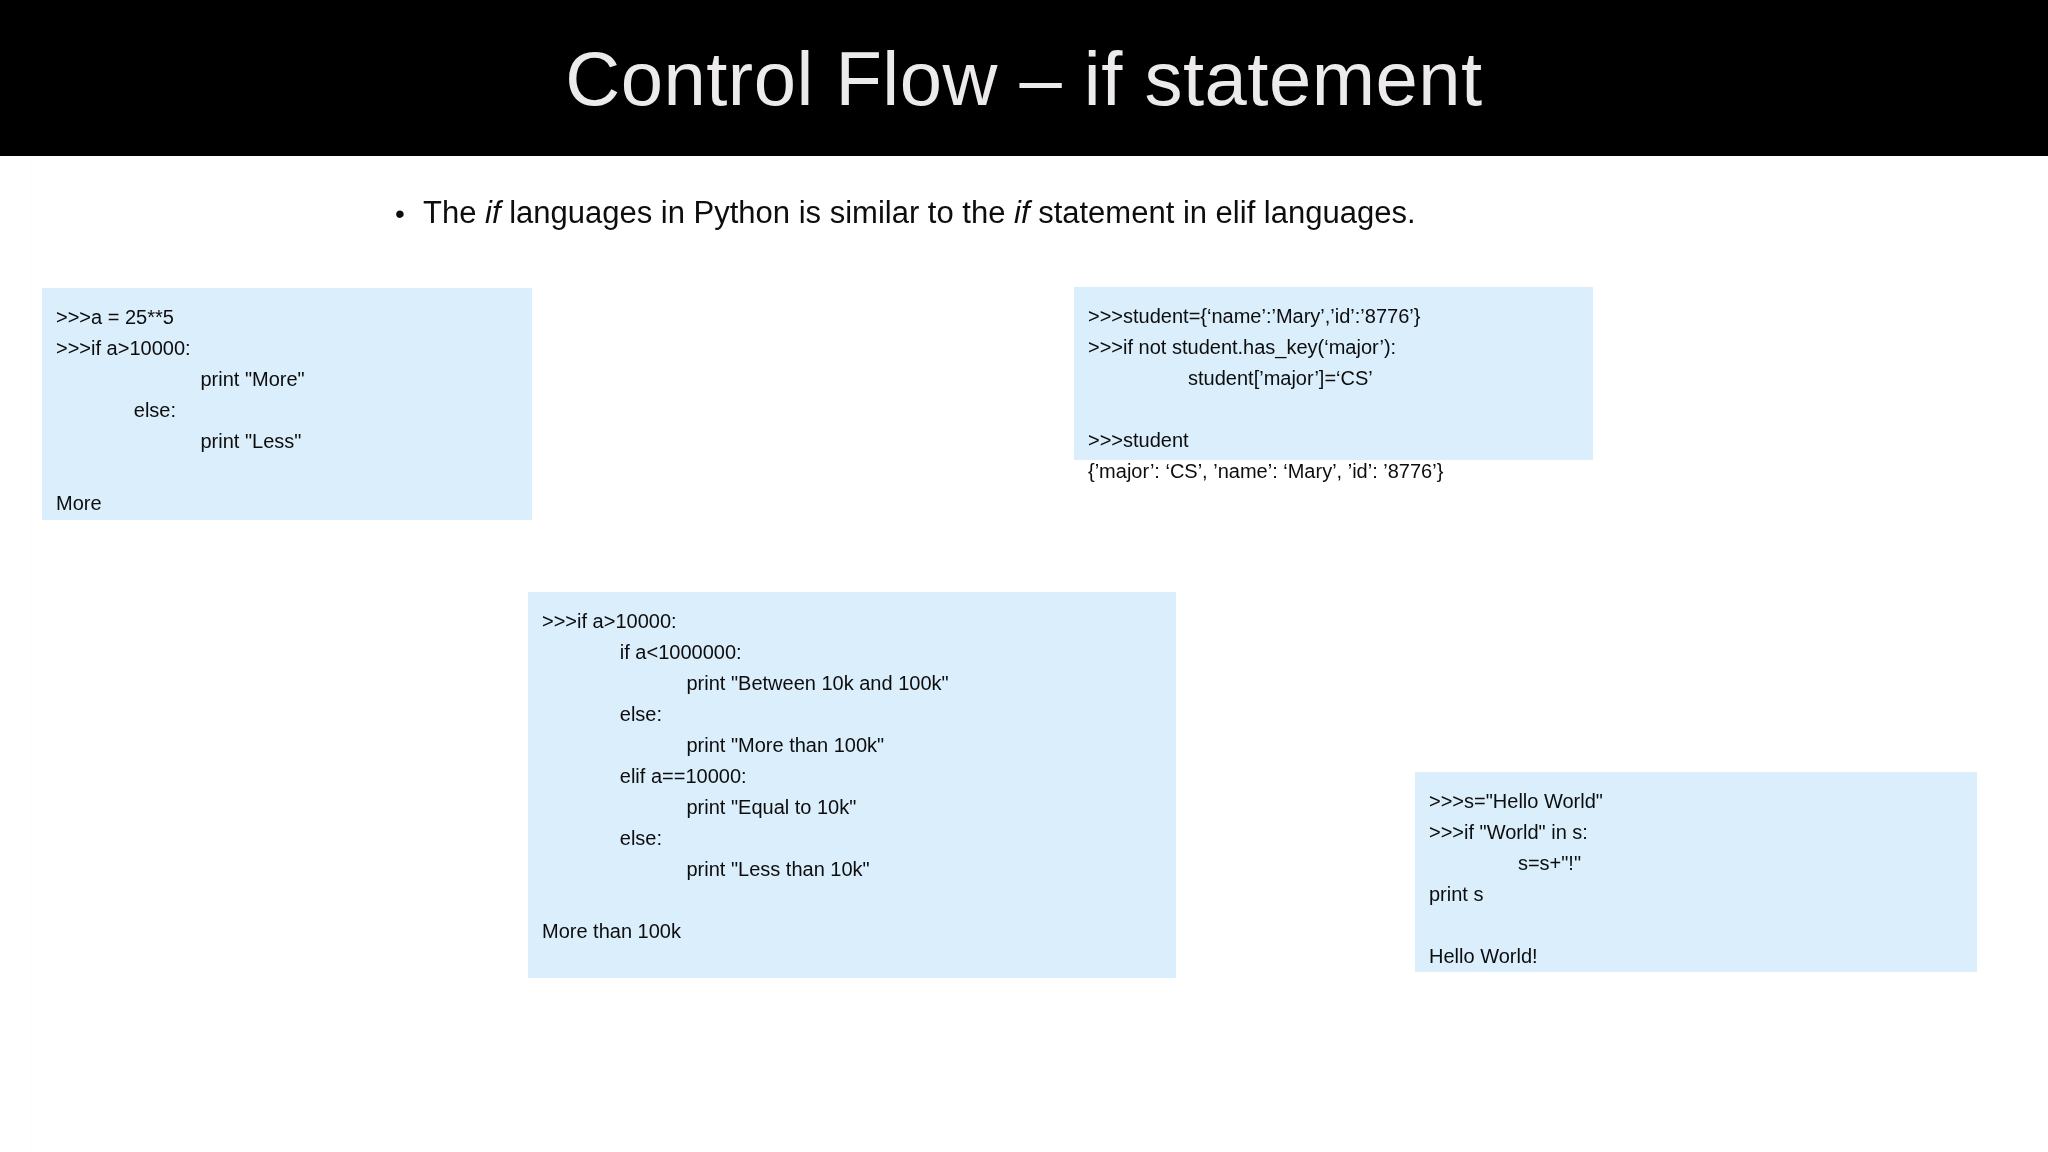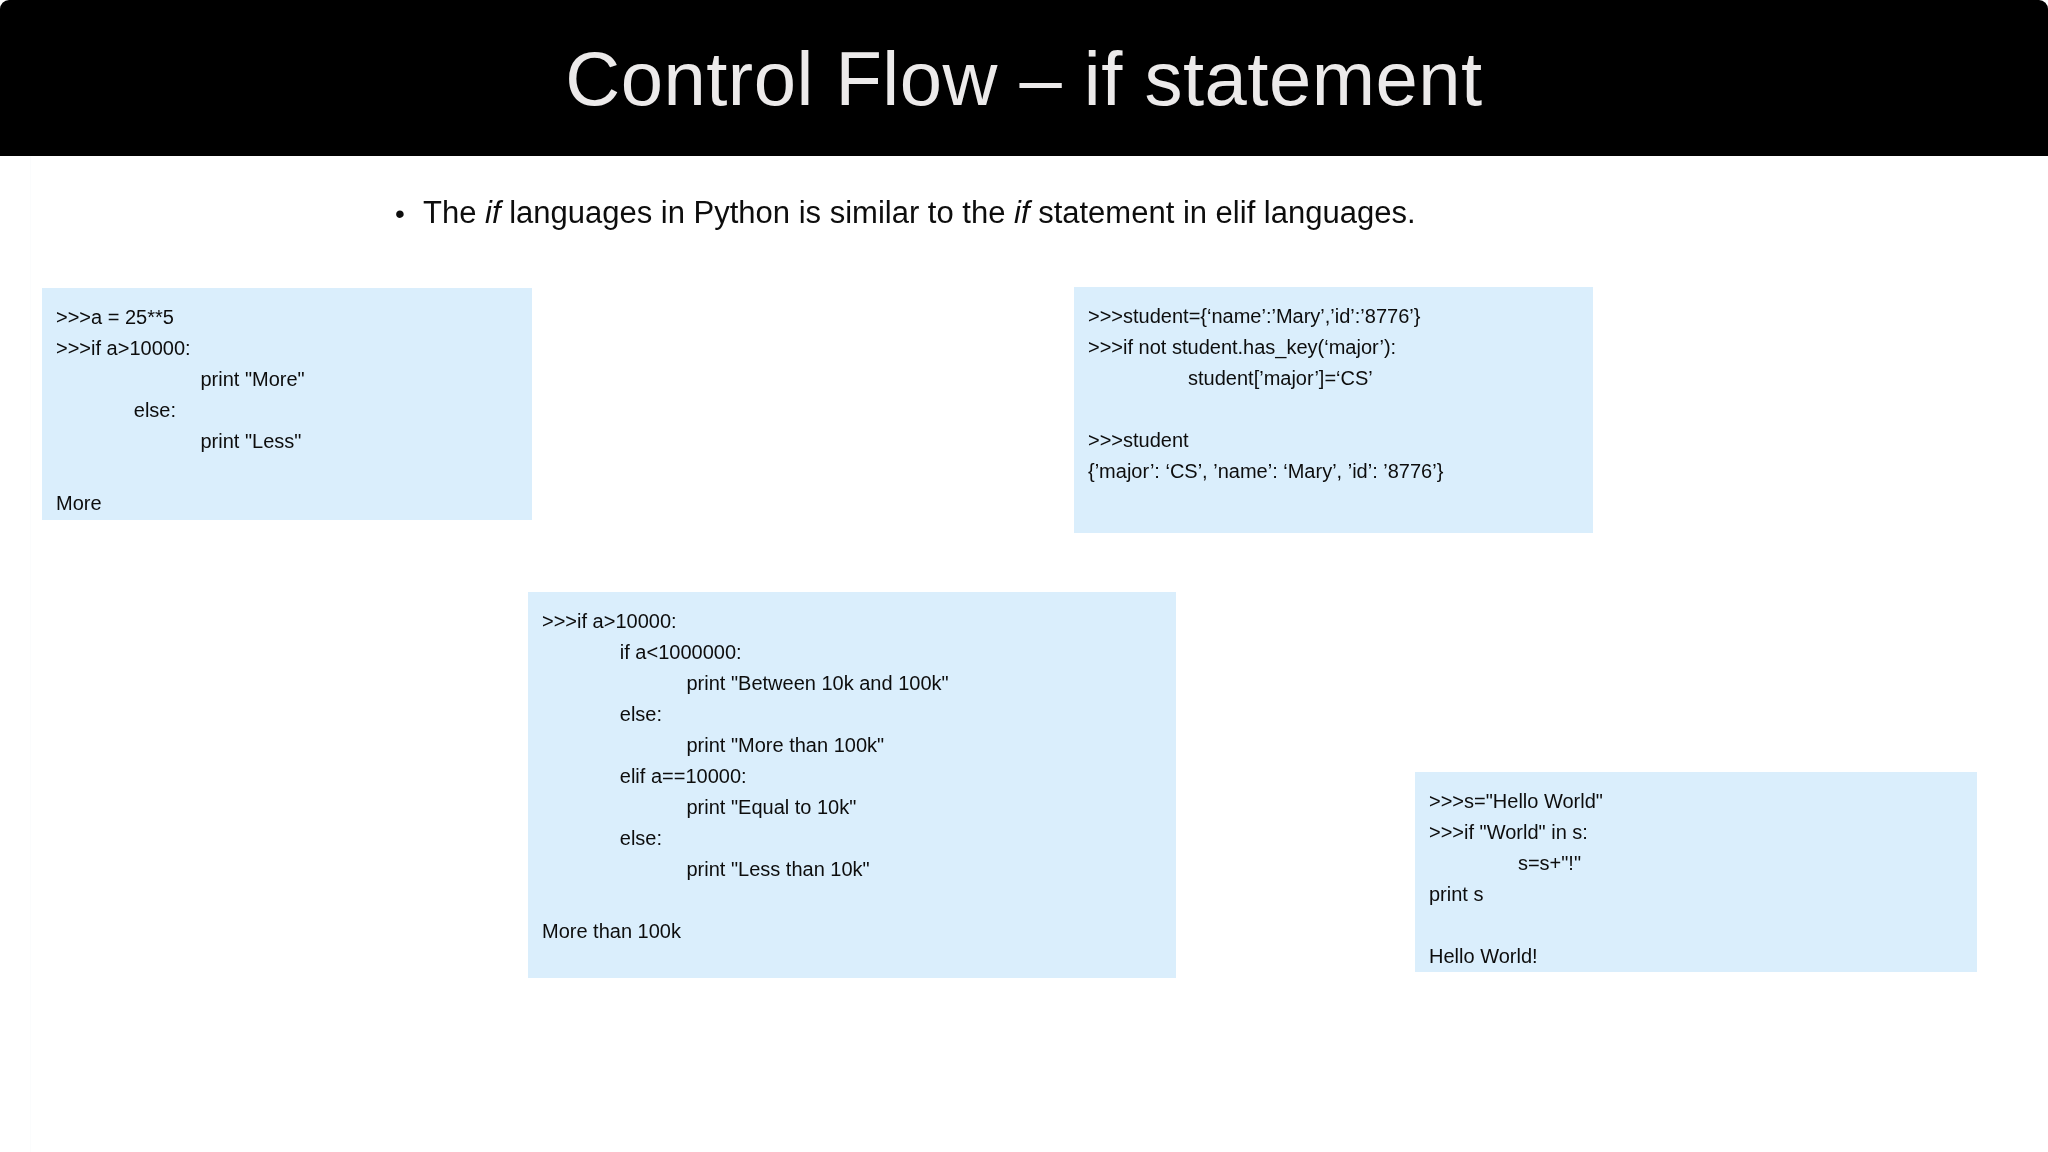--- a/index.html
+++ b/index.html
@@ -10,21 +10,20 @@
   }
   body {
     font-family: "Liberation Sans", sans-serif;
   }
   .slide {
     position: relative;
     width: 2048px;
     height: 1152px;
     background: #ffffff;
     overflow: hidden;
-    border-radius: 9px;
   }
   
   .left-rule {
     position: absolute;
     left: 30px;
     top: 156px;
     width: 1px;
     height: 996px;
     background: #fbfcfd;
   }
@@ -83,21 +82,21 @@
     left: 42px;
     top: 288px;
     width: 490px;
     height: 232px;
     padding: 14px 10px 10px 14px;
   }
   #code-box-2 {
     left: 1074px;
     top: 287px;
     width: 519px;
-    height: 246px;
+    height: 173px;
     padding: 14px 10px 10px 14px;
   }
   #code-box-3 {
     left: 528px;
     top: 592px;
     width: 648px;
     height: 386px;
     padding: 14px 10px 10px 14px;
   }
   #code-box-4 {

